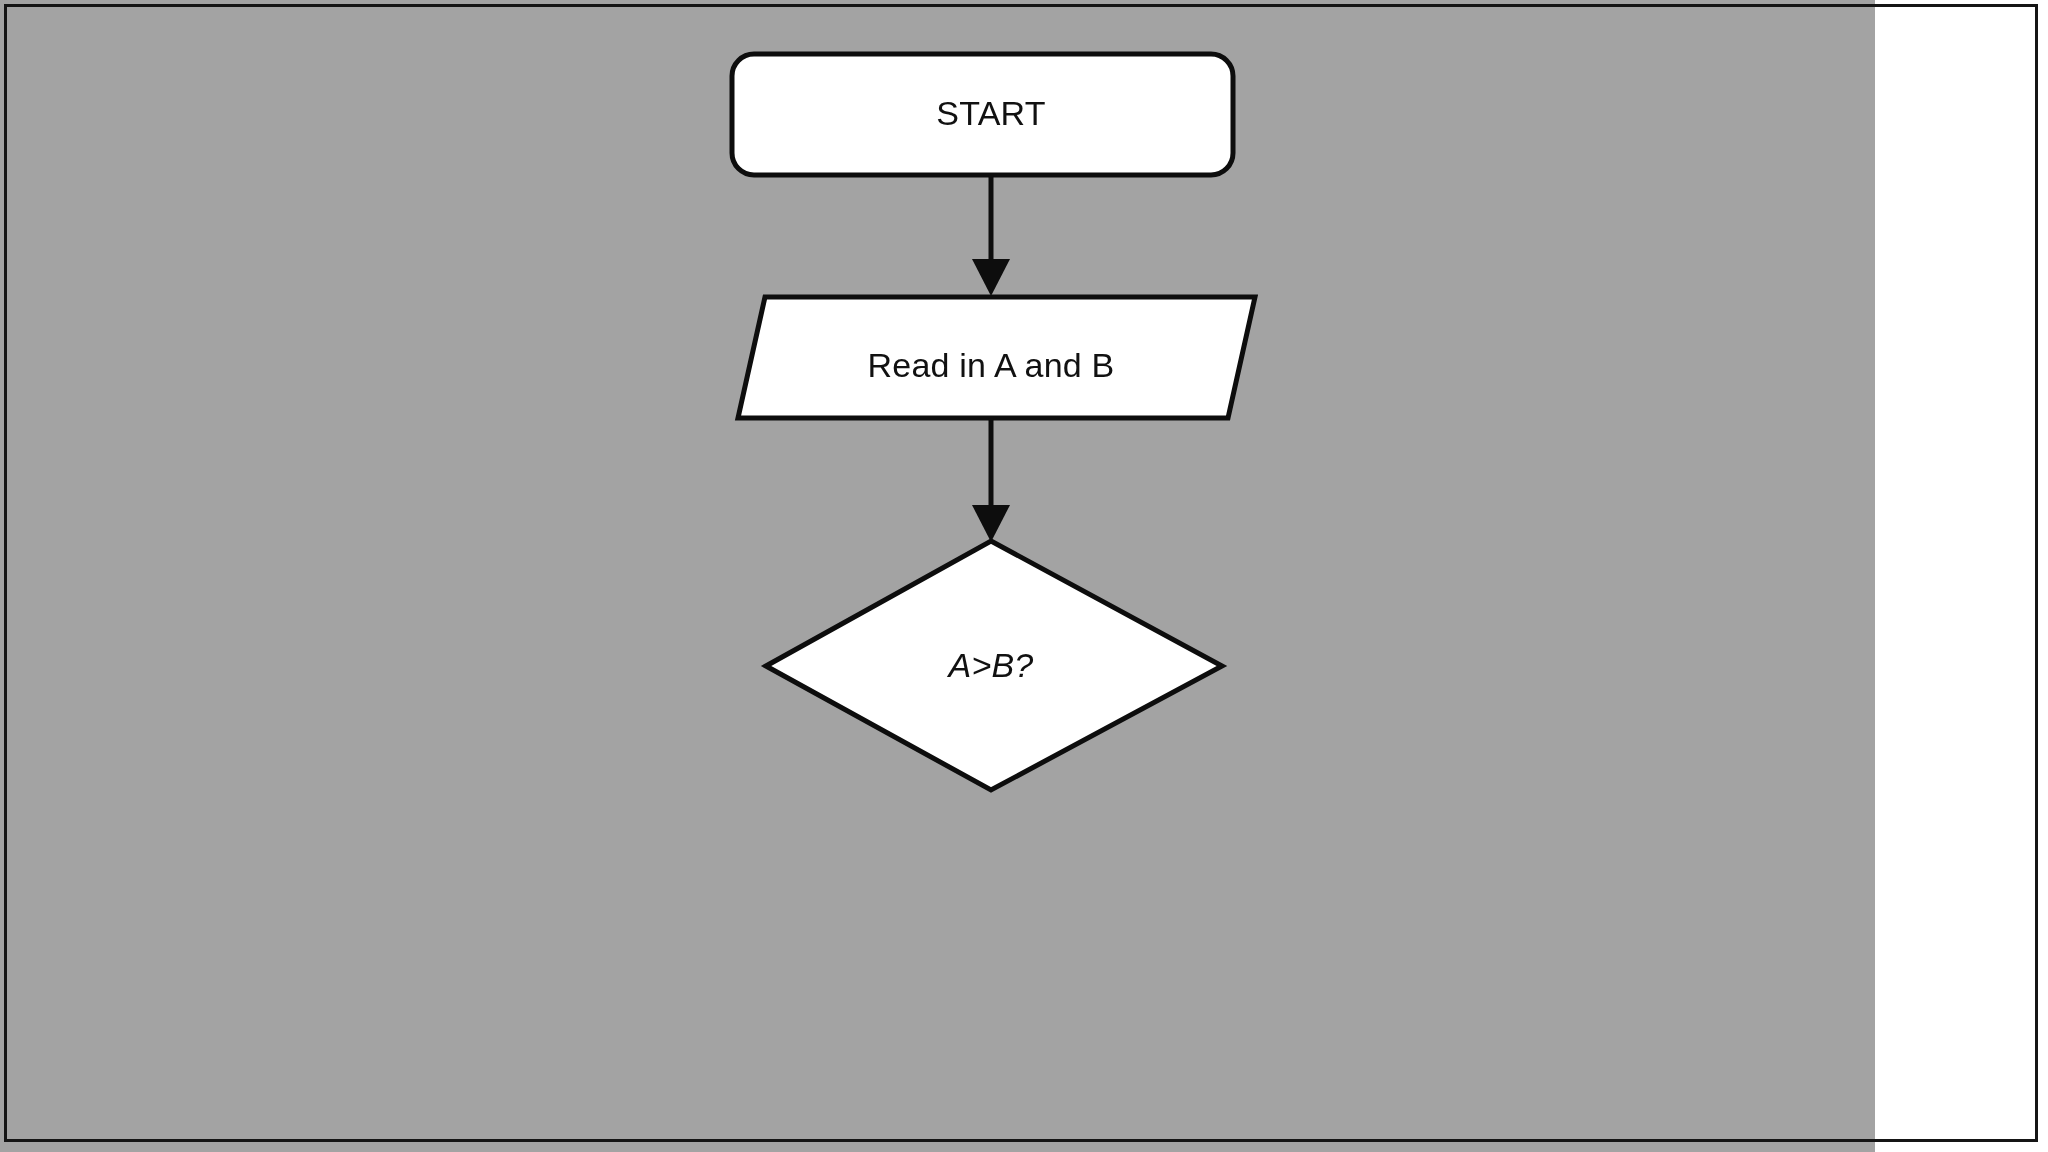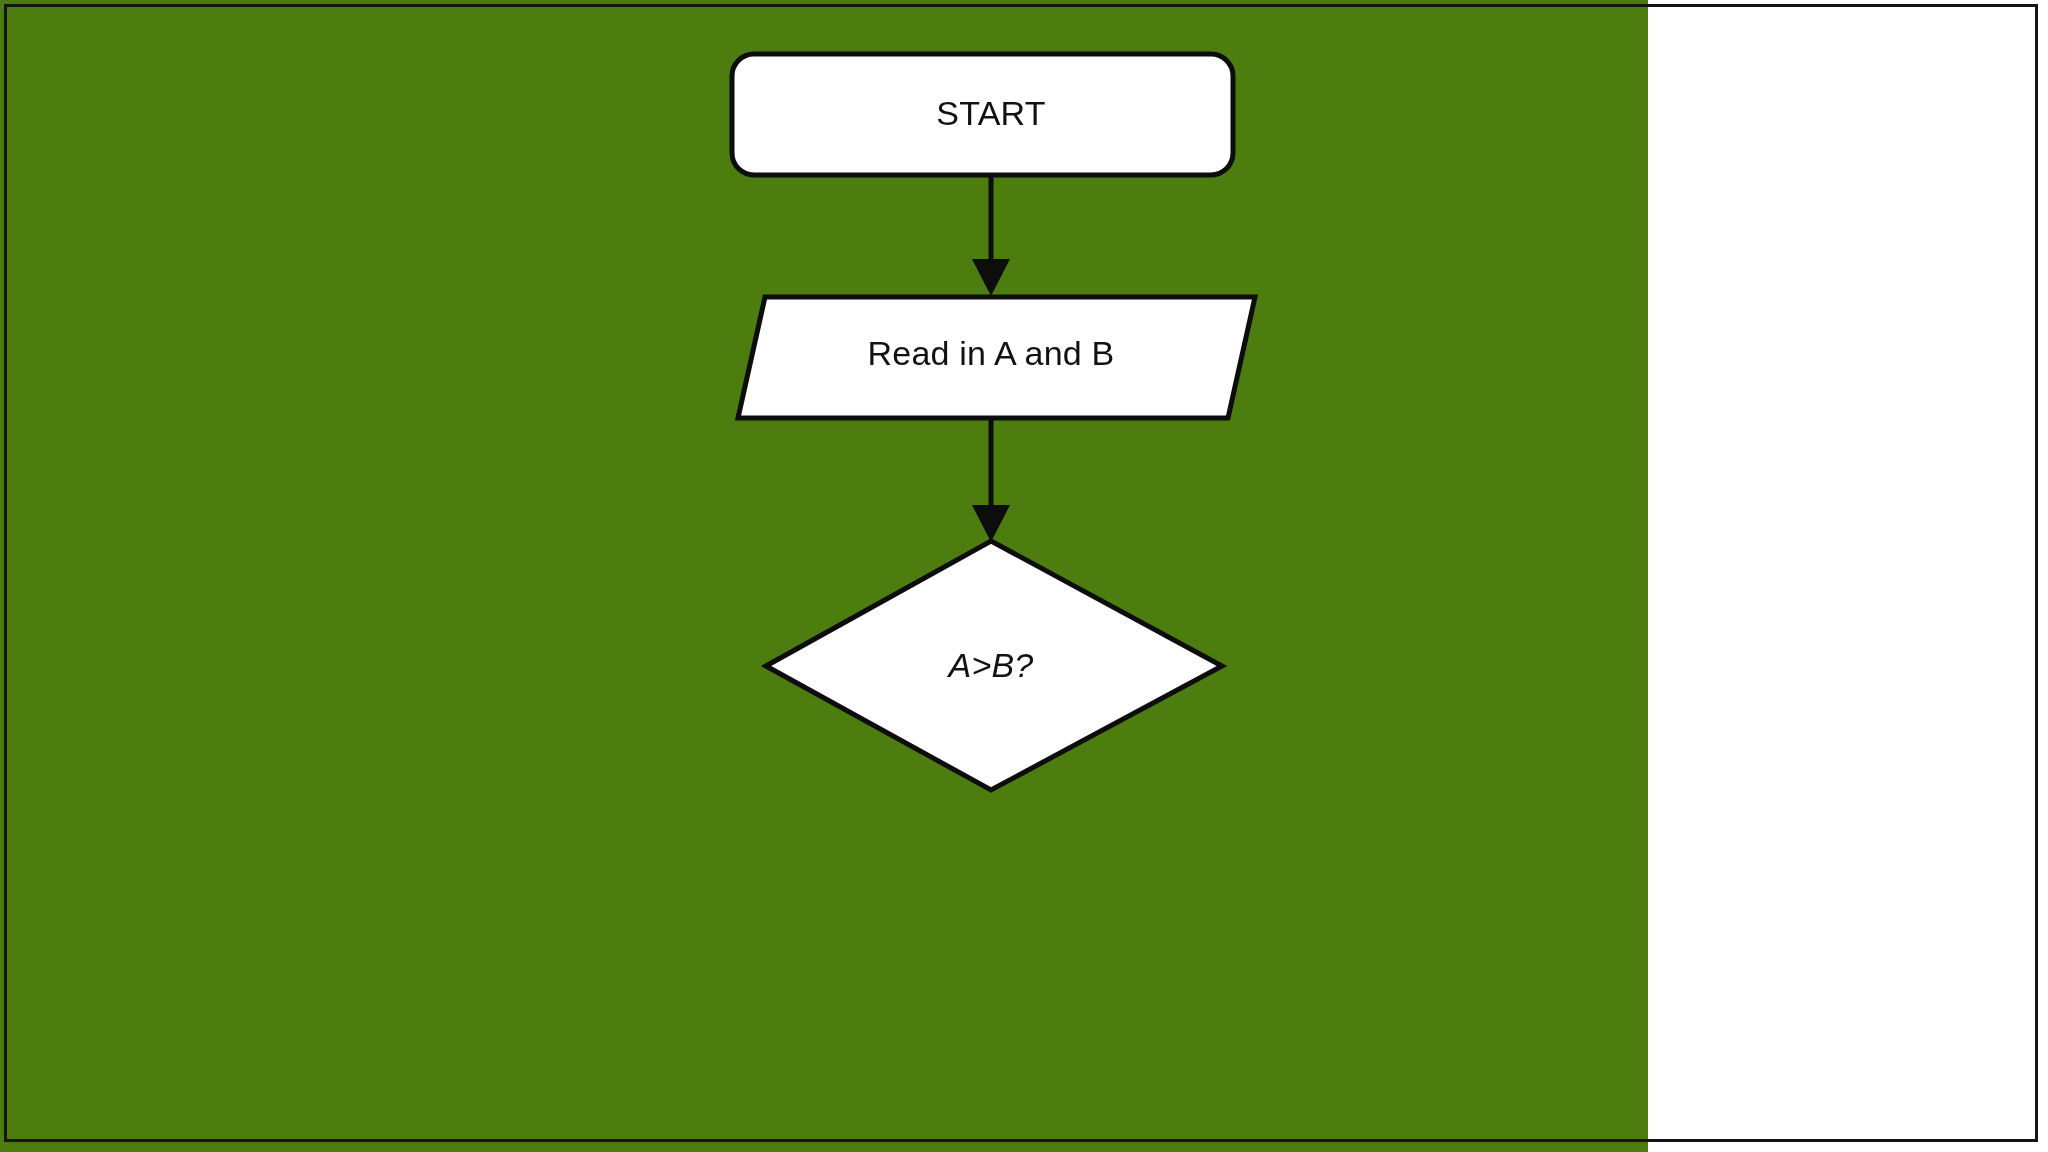--- a/index.html
+++ b/index.html
@@ -9,23 +9,23 @@
     background: #ffffff;
   }
   body {
     width: 2048px;
     height: 1152px;
     overflow: hidden;
     font-family: "Liberation Sans", sans-serif;
   }
   #canvas {
     position: relative;
-    width: 1648px;
+    width: 1875px;
     height: 1152px;
-    background: #4d7c0f;
+    background: #a3a3a3;
   }
   
   #page-frame {
     position: absolute;
     left: 4px;
     top: 4px;
     width: 2034px;
     height: 1138px;
     border: 3px solid #151515;
     box-sizing: border-box;
@@ -61,21 +61,21 @@
     font-family: "Liberation Sans", sans-serif;
     font-size: 34px;
     line-height: 1.1;
     letter-spacing: 0.2px;
     text-align: center;
     white-space: nowrap;
     transform: translate(-50%, -50%);
     user-select: none;
   }
   #label-start   { left: 991px; top: 114px; }
-  #label-input   { left: 991px; top: 354px; }
+  #label-input   { left: 991px; top: 366px; }
   #label-decision{ left: 991px; top: 666px; font-style: italic; }
 </style>
 </head>
 <body>
 
 <div id="canvas">
 
   <div id="page-frame"></div>
 
   <svg id="flow-svg" viewBox="0 0 2048 1152" xmlns="http://www.w3.org/2000/svg">

